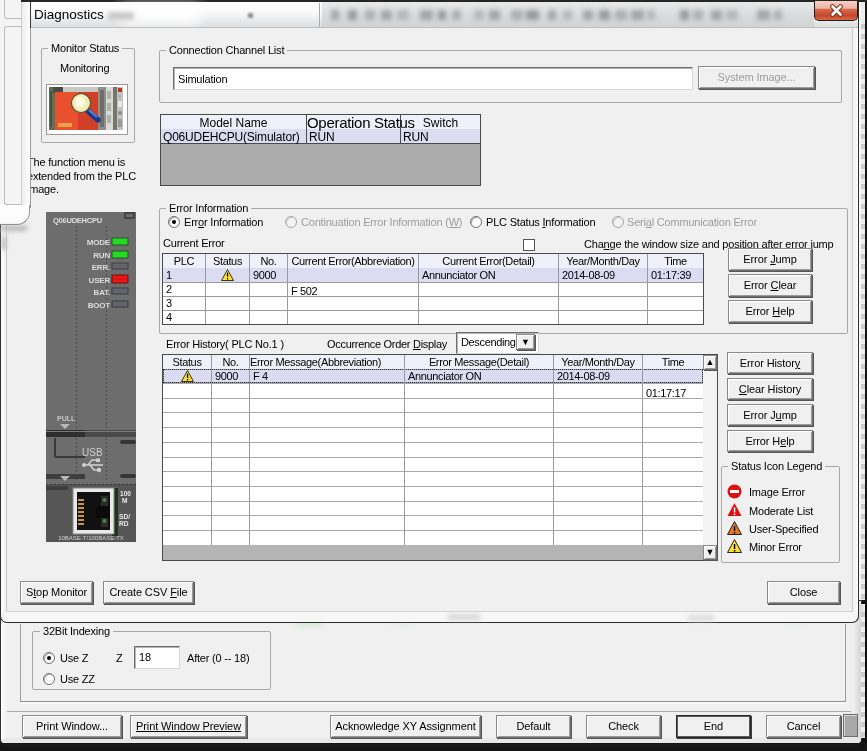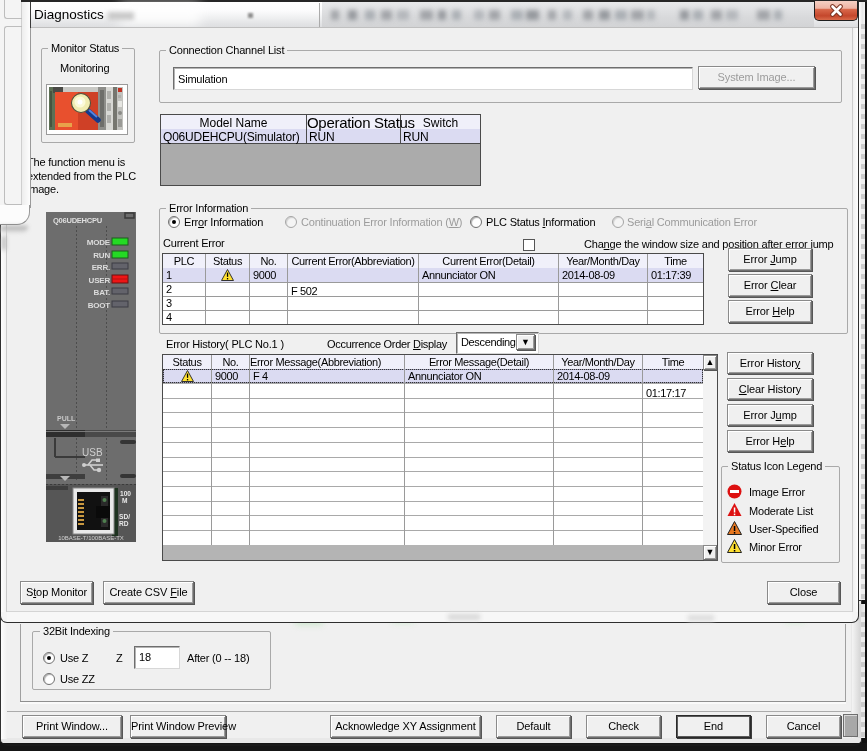--- a/index.html
+++ b/index.html
@@ -58,21 +58,21 @@
 <div class="sunken" style="left:134px;top:646px;width:44px;height:21px;"></div>
 <div class="abs t12" style="left:139px;top:650px;">18</div>
 <div class="abs t12" style="left:187px;top:651px;">After (0 -- 18)</div>
 <div class="radio" style="left:43px;top:673px;"></div>
 <div class="abs t12" style="left:60px;top:672px;">Use ZZ</div>
 
 <div class="abs" style="left:20px;top:701px;width:826px;height:1px;background:#8f8f8f;"></div>
 <div class="abs" style="left:20px;top:702px;width:826px;height:2px;background:#fafafa;"></div>
 
 <div class="btn" style="left:22px;top:715px;width:100px;height:23px;">Print Window...</div>
-<div class="btn" style="left:130px;top:715px;width:96px;height:23px;">Print Window Preview</div>
+<div class="btn" style="left:130px;top:715px;width:117px;height:23px;text-decoration:underline;">Print Window Preview</div>
 <div class="btn" style="left:330px;top:715px;width:151px;height:23px;">Acknowledge XY Assignment</div>
 <div class="btn" style="left:496px;top:715px;width:75px;height:23px;">Default</div>
 <div class="btn" style="left:586px;top:715px;width:75px;height:23px;">Check</div>
 <div class="btn" style="left:676px;top:715px;width:75px;height:23px;border-color:#2a2a2a;box-shadow:inset 0 0 0 1px #5a5a5a, inset 1px 1px 0 #fff, 1px 1px 0 #3c3c3c;">End</div>
 <div class="btn" style="left:766px;top:715px;width:75px;height:23px;">Cancel</div>
 <div class="btn" style="left:843px;top:714px;width:15px;height:23px;background:#a8a8a8;border-color:#6e6e6e;box-shadow:inset 1px 1px 0 #d9d9d9;"></div>
 
 <div class="abs" style="left:0;top:743px;width:867px;height:8px;background:#151515;"></div>
 <div class="abs" style="left:0px;top:738px;width:862px;height:6px;background:transparent;border-bottom:2px solid #1a1a1a;border-radius:0 0 7px 7px;"></div>
 

